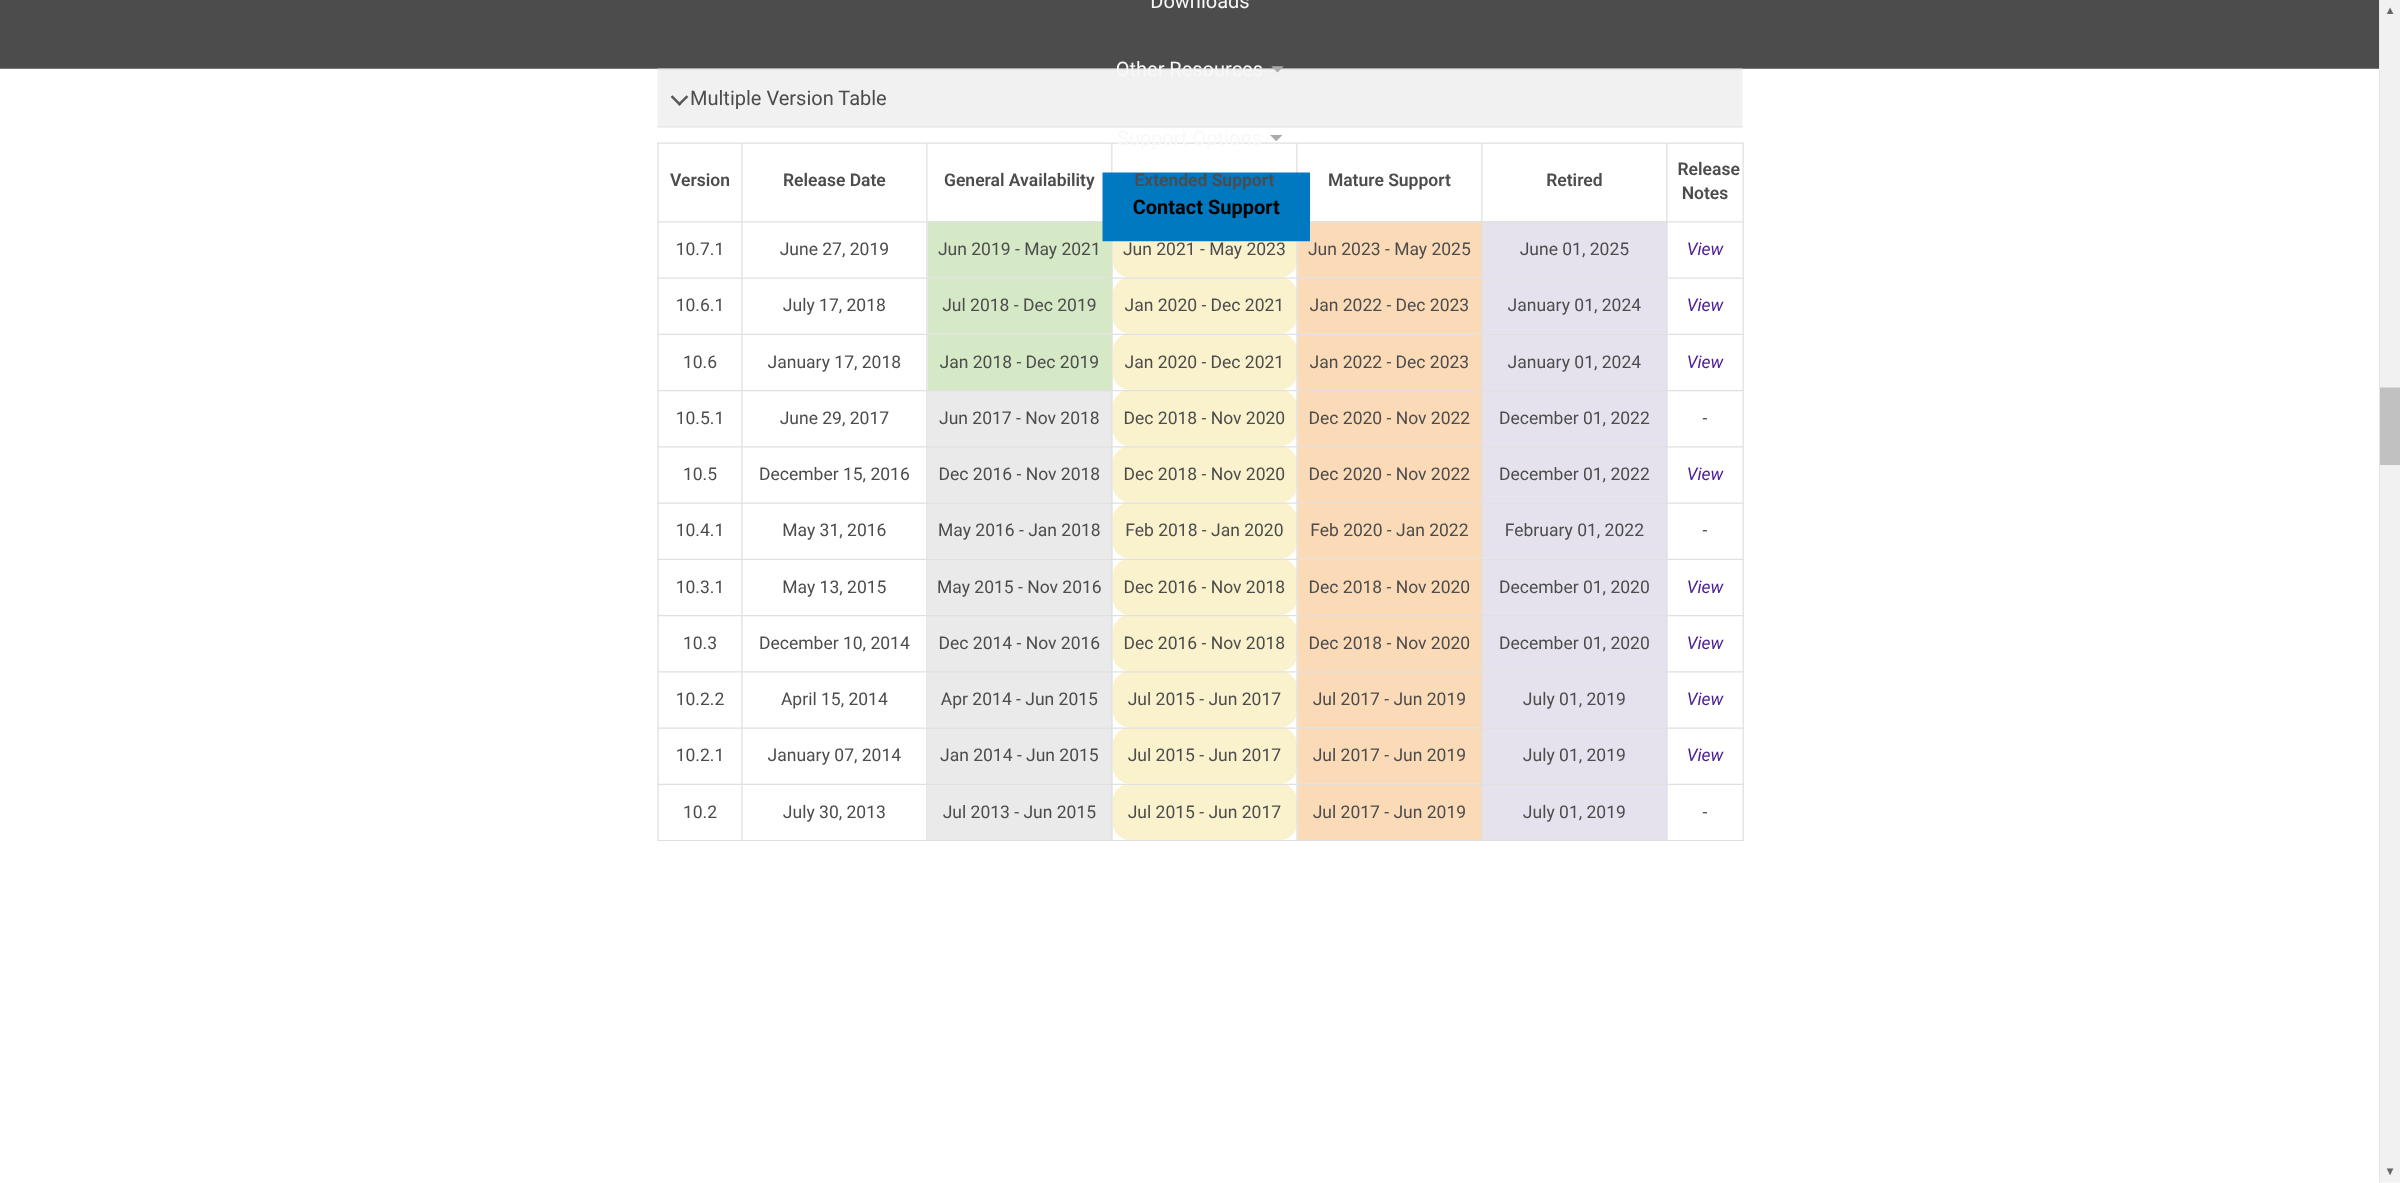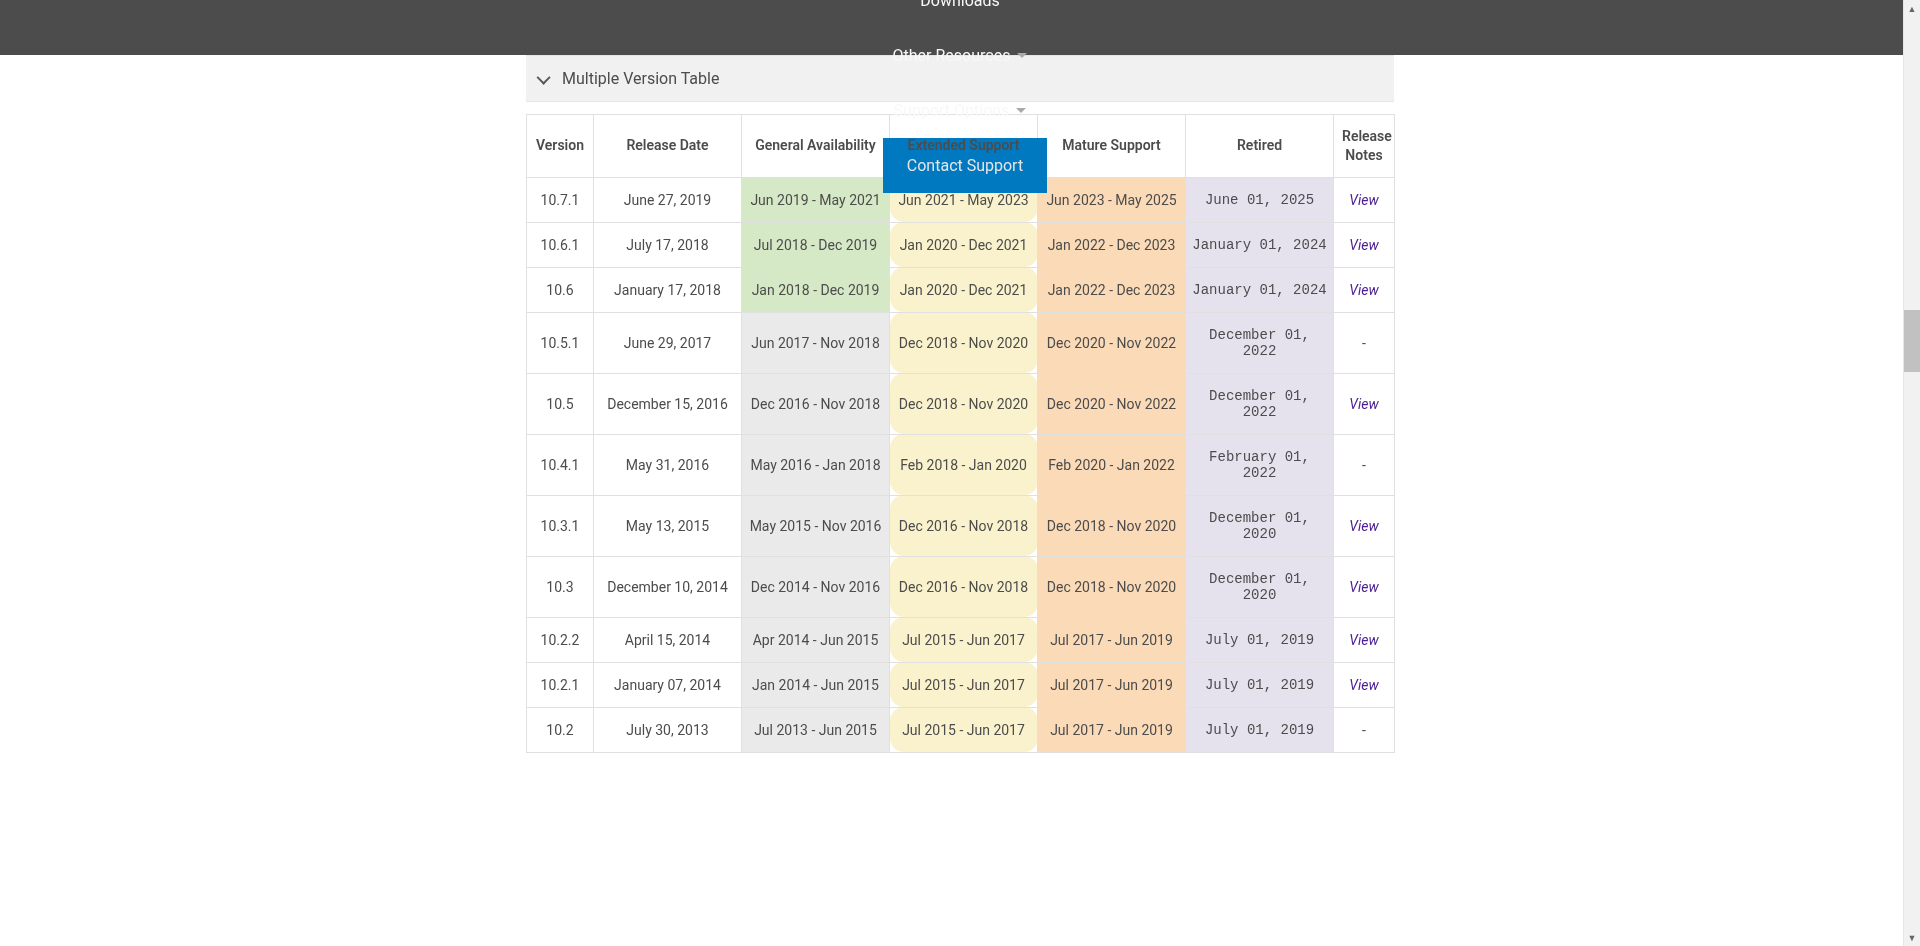--- a/index.html
+++ b/index.html
@@ -39,41 +39,42 @@
     }
     .nav-item .caret {
       display: inline-block;
       width: 0; height: 0;
       border-left: 5px solid transparent;
       border-right: 5px solid transparent;
       border-top: 5px solid #aaa;
     }
     .nav-item.cta {
       background: #0079c1;
-      color: #e5e5e5;
+      color: #000000;
       margin-left: 10px;
       padding: 16px 24px;
+      font-weight: bold;
     }
 
     
     .centerblock {
       width: 868px;
       margin: 0 auto;
     }
 
     
     .accordion {
       background: #f1f1f1;
       border: 1px solid #e6e6e6;
       border-left: none;
       border-right: none;
       padding: 13px 14px;
       display: flex;
       align-items: center;
-      gap: 12px;
+      gap: 2px;
       color: #4c4c4c;
       font-size: 16px;
       cursor: pointer;
     }
     .accordion .chev {
       display: inline-block;
       width: 10px; height: 10px;
       border-left: 2px solid #595959;
       border-bottom: 2px solid #595959;
       transform: rotate(-45deg) translateY(-2px);
@@ -116,21 +117,21 @@
     col.c-ga      { width: 148px; }
     col.c-ext     { width: 148px; }
     col.c-mat     { width: 148px; }
     col.c-ret     { width: 148px; }
     col.c-notes   { width: 61px; }
 
     
     .bg-green  { background: #d6e9c6; }
     .bg-yellow { background: #faf2cc; border-radius: 14px; }
     .bg-orange { background: #fbdab7; }
-    .bg-purple { background: #e5e2ee; font-family: Liberation Mono, monospace; }
+    .bg-purple { background: #e5e2ee; }
     .bg-gray   { background: #eaeaea; }
 
     
     .scroll-track {
       position: fixed;
       top: 0; right: 0;
       width: 17px; height: 100%;
       background: #f1f1f1;
       border-left: 1px solid #e6e6e6;
       display: flex;

